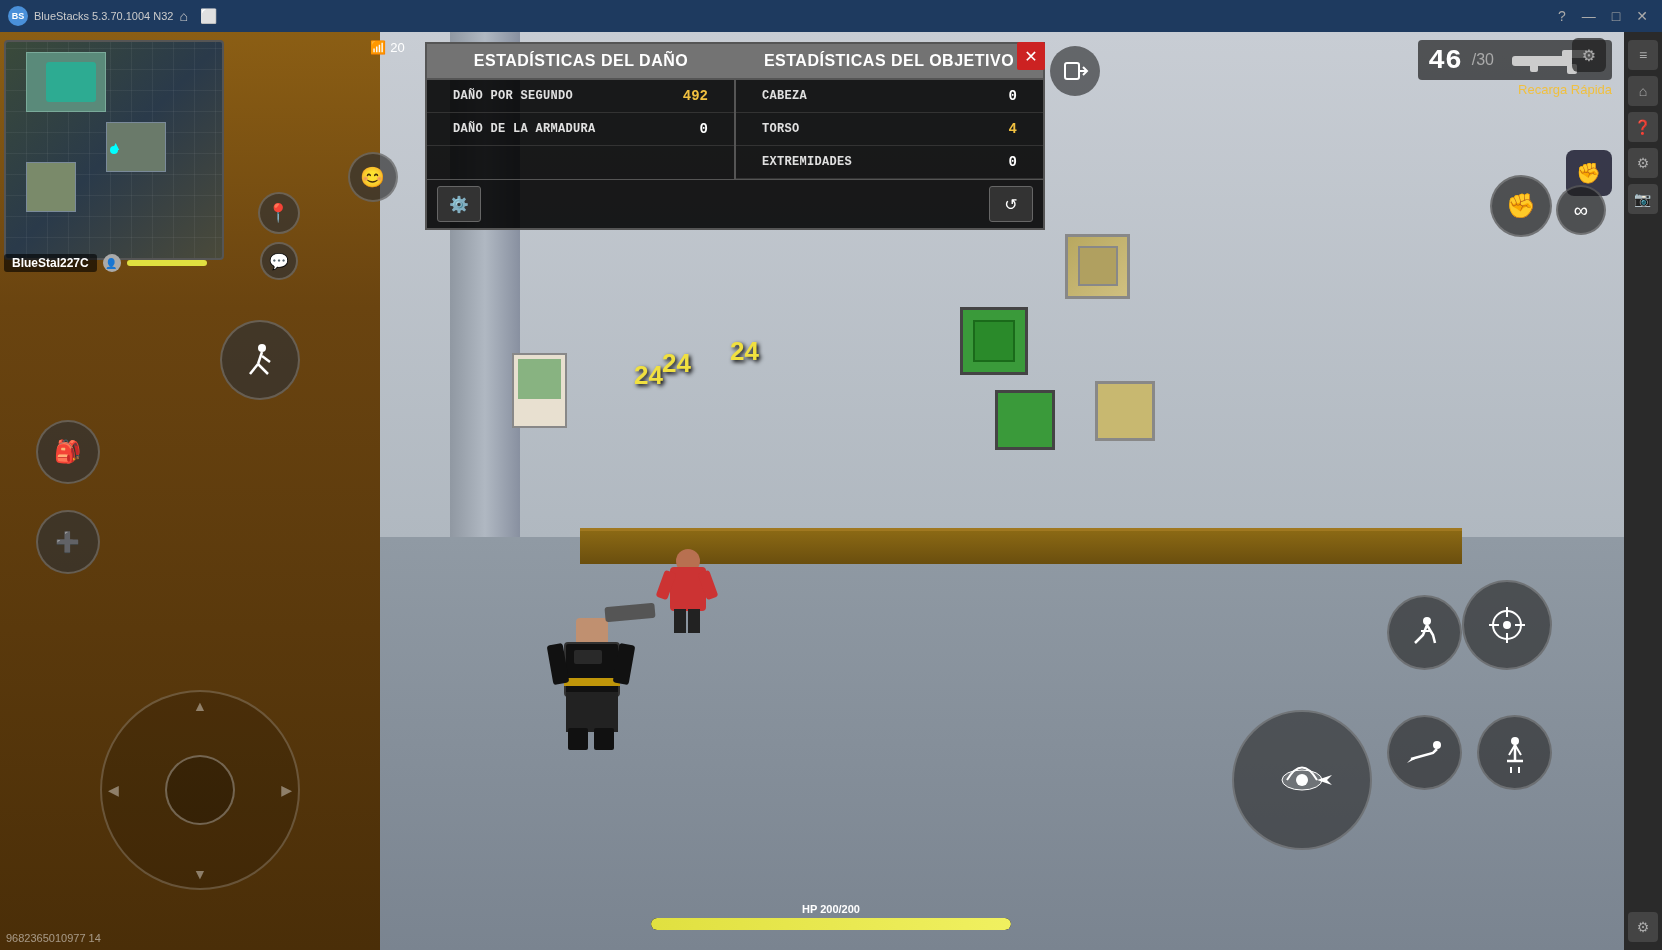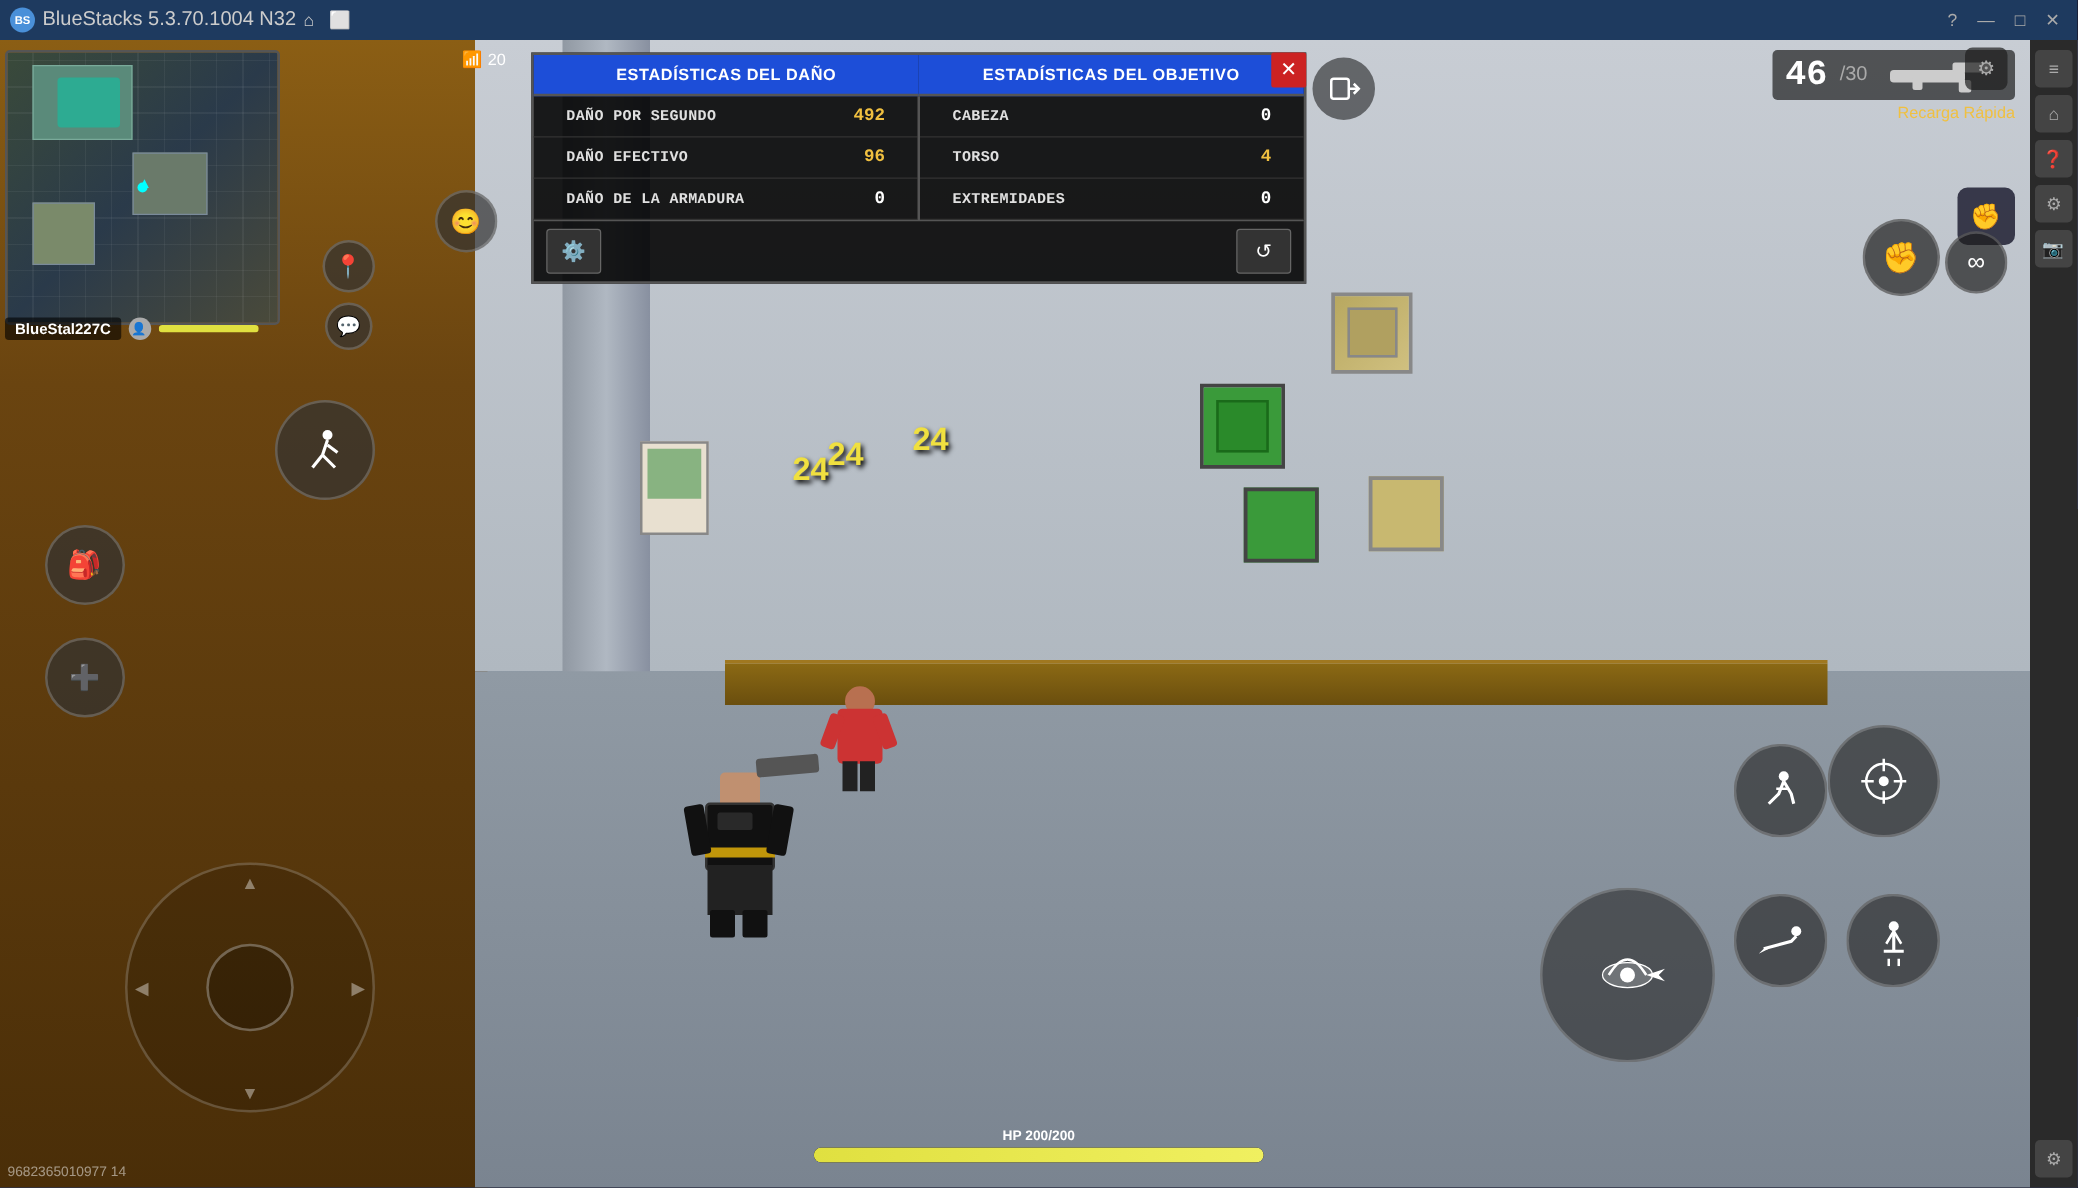--- a/index.html
+++ b/index.html
@@ -26,21 +26,21 @@
     #titlebar .bs-logo {
       width: 20px; height: 20px;
       background: #4a90d9;
       border-radius: 50%;
       margin-right: 6px;
       display: flex; align-items: center; justify-content: center;
       font-size: 10px; color: white; font-weight: bold;
     }
     #titlebar .title-text {
       color: #ccc;
-      font-size: 16px;
+      font-size: 11px;
     }
     #titlebar .title-controls {
       margin-left: auto;
       display: flex; gap: 4px;
     }
     #titlebar .title-controls span {
       color: #aaa;
       font-size: 14px;
       cursor: pointer;
       padding: 2px 6px;
@@ -121,23 +121,23 @@
       width: 620px;
       background: rgba(0,0,0,0.88);
       border: 2px solid #555;
       z-index: 60;
     }
     .stats-header {
       display: flex;
     }
     .stats-col-header {
       flex: 1;
-      background: #1d4ed8;
-      color: white;
-      font-size: 13px;
+      background: #737373;
+      color: white;
+      font-size: 16px;
       font-weight: bold;
       text-align: center;
       padding: 8px 4px;
       border-bottom: 2px solid #555;
       letter-spacing: 0.5px;
     }
     .stats-body {
       display: flex;
     }
     .stats-left, .stats-right {
@@ -575,24 +575,20 @@
   </div>
   <div class="stats-header">
     <div class="stats-col-header">ESTADÍSTICAS DEL DAÑO</div>
     <div class="stats-col-header">ESTADÍSTICAS DEL OBJETIVO</div>
   </div>
   <div class="stats-body">
     <div class="stats-left">
       <div class="stats-row">
         <span class="stats-label">DAÑO POR SEGUNDO</span>
         <span class="stats-value yellow">492</span>
-      </div>
-      <div class="stats-row">
-        <span class="stats-label">DAÑO EFECTIVO</span>
-        <span class="stats-value yellow">96</span>
       </div>
       <div class="stats-row">
         <span class="stats-label">DAÑO DE LA ARMADURA</span>
         <span class="stats-value white">0</span>
       </div>
     </div>
     <div class="stats-divider"></div>
     <div class="stats-right">
       <div class="stats-row">
         <span class="stats-label">CABEZA</span>

